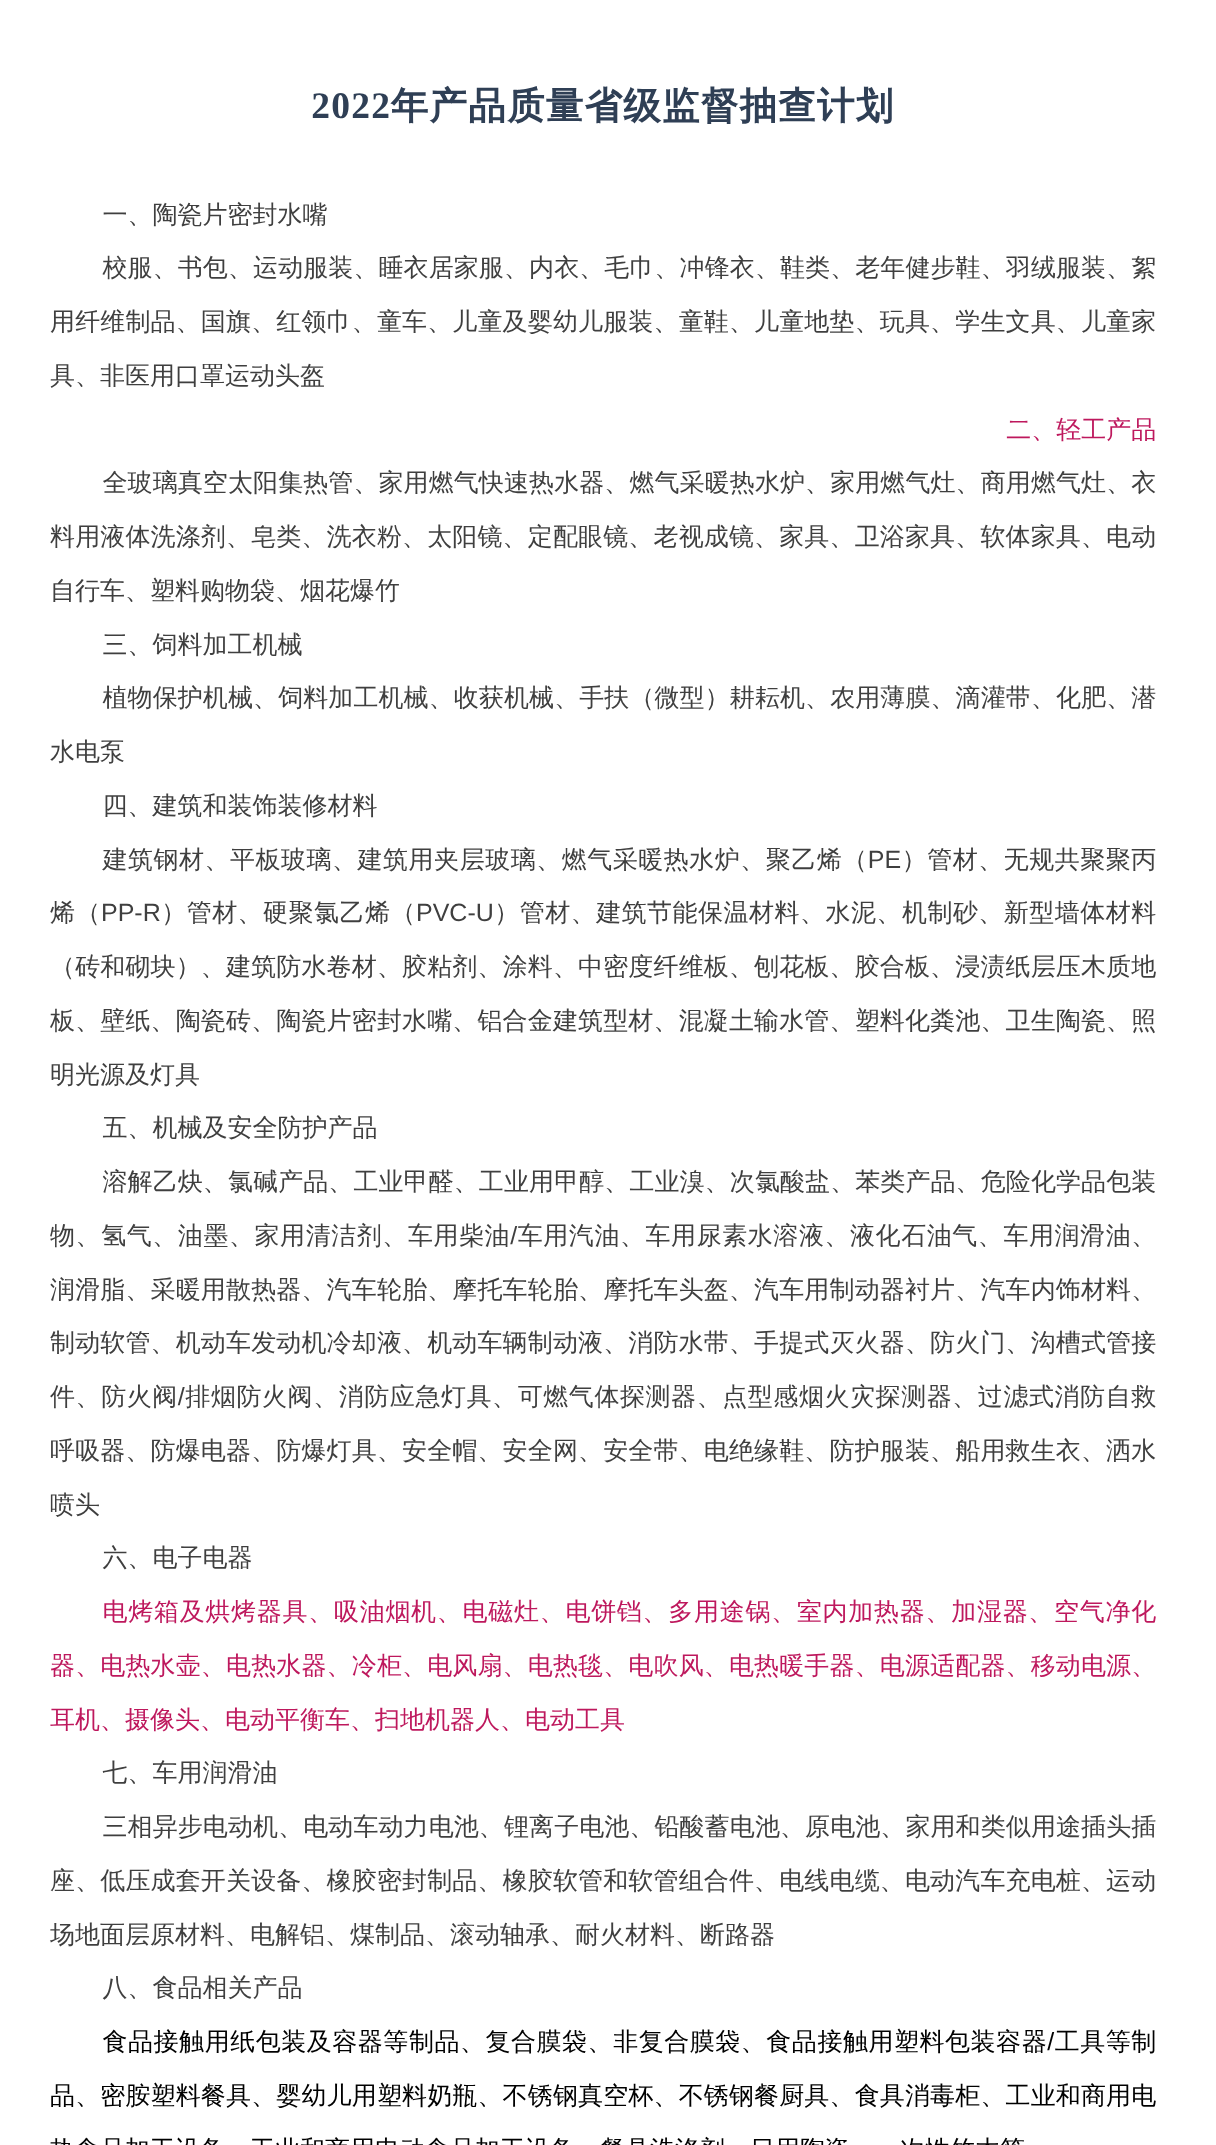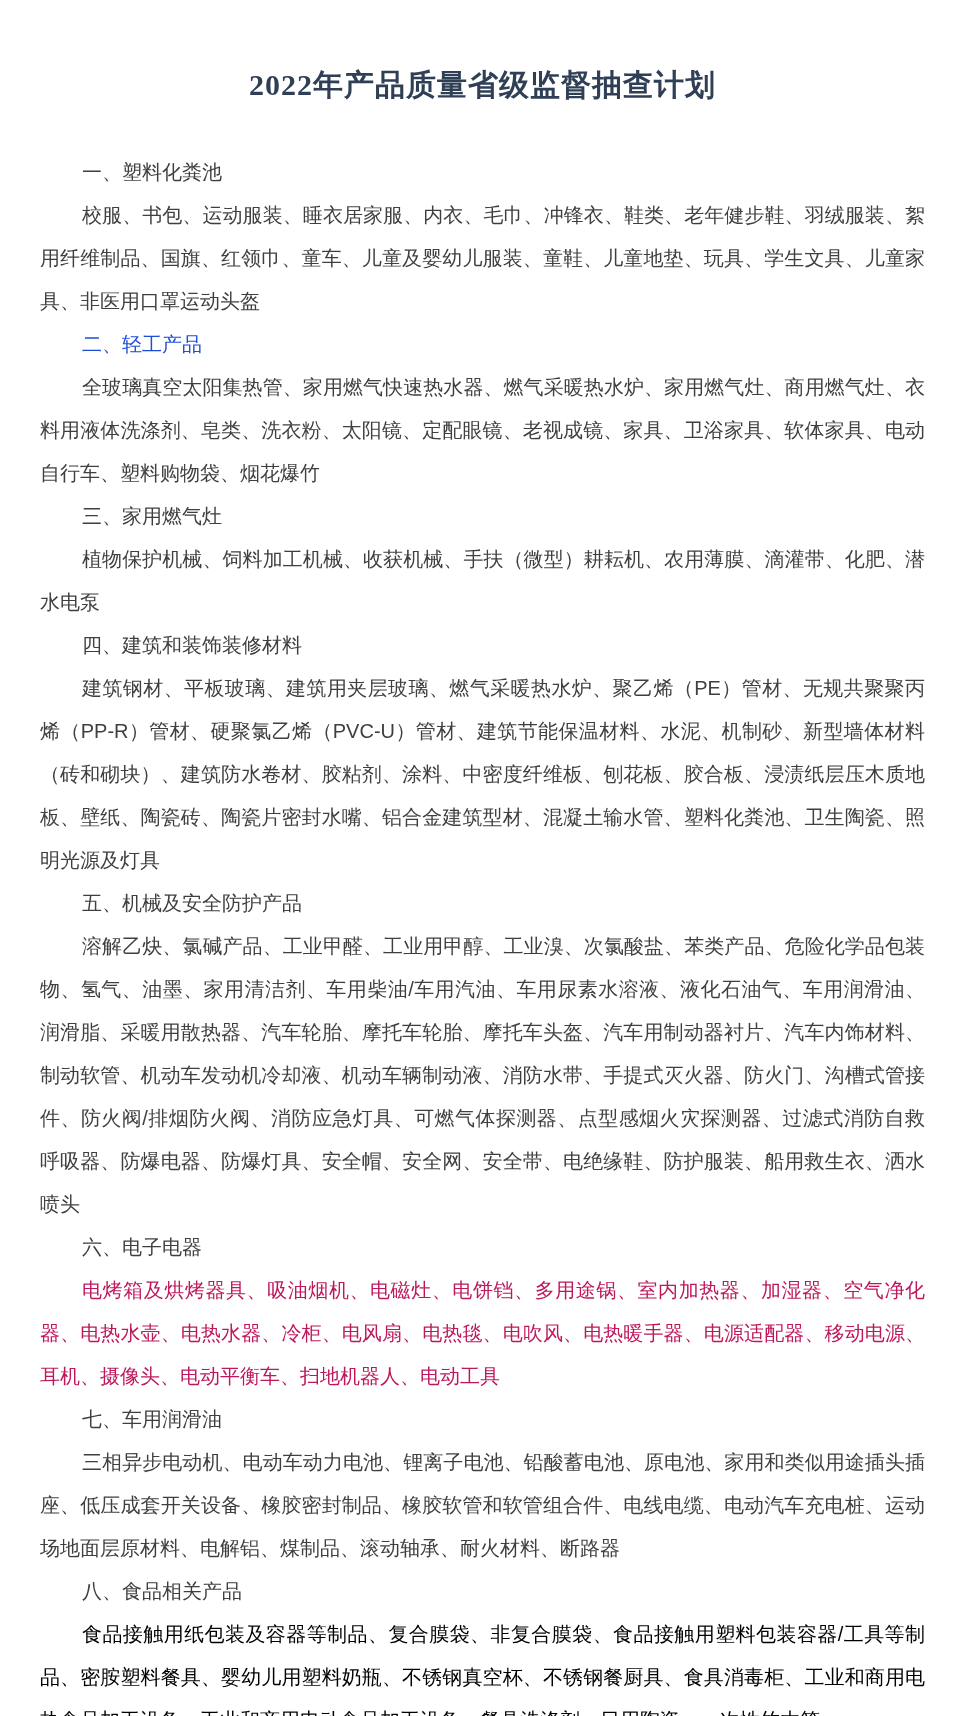--- a/index.html
+++ b/index.html
@@ -58,31 +58,31 @@
 </style>
 </head>
 <body>
 
 <div class="page" style="background: rgb(255, 255, 255);">
   <h1 class="doc-title" style="color: rgb(47, 63, 85);">2022年产品质量省级监督抽查计划</h1>
 
   <div class="doc-content">
 
     <section>
-      <p class="sec-heading" style="color: rgb(63, 63, 63);">一、塑料化粪池</p>
+      <p class="sec-heading" style="color: rgb(63, 63, 63);">一、陶瓷片密封水嘴</p>
       <p class="sec-body" style="color: rgb(63, 63, 63);">校服、书包、运动服装、睡衣居家服、内衣、毛巾、冲锋衣、鞋类、老年健步鞋、羽绒服装、絮用纤维制品、国旗、红领巾、童车、儿童及婴幼儿服装、童鞋、儿童地垫、玩具、学生文具、儿童家具、非医用口罩运动头盔</p>
     </section>
 
     <section>
-      <p class="sec-heading" style="color: #1d4ed8;">二、轻工产品</p>
+      <p class="sec-heading" style="color: #be185d; text-align: right;">二、轻工产品</p>
       <p class="sec-body" style="color: rgb(63, 63, 63);">全玻璃真空太阳集热管、家用燃气快速热水器、燃气采暖热水炉、家用燃气灶、商用燃气灶、衣料用液体洗涤剂、皂类、洗衣粉、太阳镜、定配眼镜、老视成镜、家具、卫浴家具、软体家具、电动自行车、塑料购物袋、烟花爆竹</p>
     </section>
 
     <section>
-      <p class="sec-heading" style="color: rgb(63, 63, 63);">三、家用燃气灶</p>
+      <p class="sec-heading" style="color: rgb(63, 63, 63);">三、饲料加工机械</p>
       <p class="sec-body" style="color: rgb(63, 63, 63);">植物保护机械、饲料加工机械、收获机械、手扶（微型）耕耘机、农用薄膜、滴灌带、化肥、潜水电泵</p>
     </section>
 
     <section>
       <p class="sec-heading" style="color: rgb(63, 63, 63);">四、建筑和装饰装修材料</p>
       <p class="sec-body" style="color: rgb(63, 63, 63);">建筑钢材、平板玻璃、建筑用夹层玻璃、燃气采暖热水炉、聚乙烯（PE）管材、无规共聚聚丙烯（PP-R）管材、硬聚氯乙烯（PVC-U）管材、建筑节能保温材料、水泥、机制砂、新型墙体材料（砖和砌块）、建筑防水卷材、胶粘剂、涂料、中密度纤维板、刨花板、胶合板、浸渍纸层压木质地板、壁纸、陶瓷砖、陶瓷片密封水嘴、铝合金建筑型材、混凝土输水管、塑料化粪池、卫生陶瓷、照明光源及灯具</p>
     </section>
 
     <section>
       <p class="sec-heading" style="color: rgb(63, 63, 63);">五、机械及安全防护产品</p>

